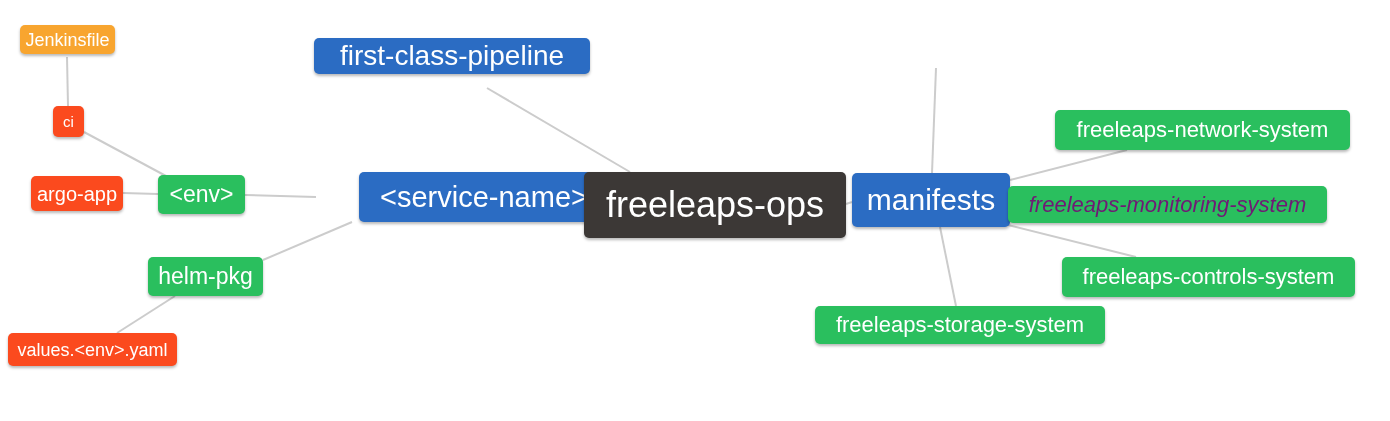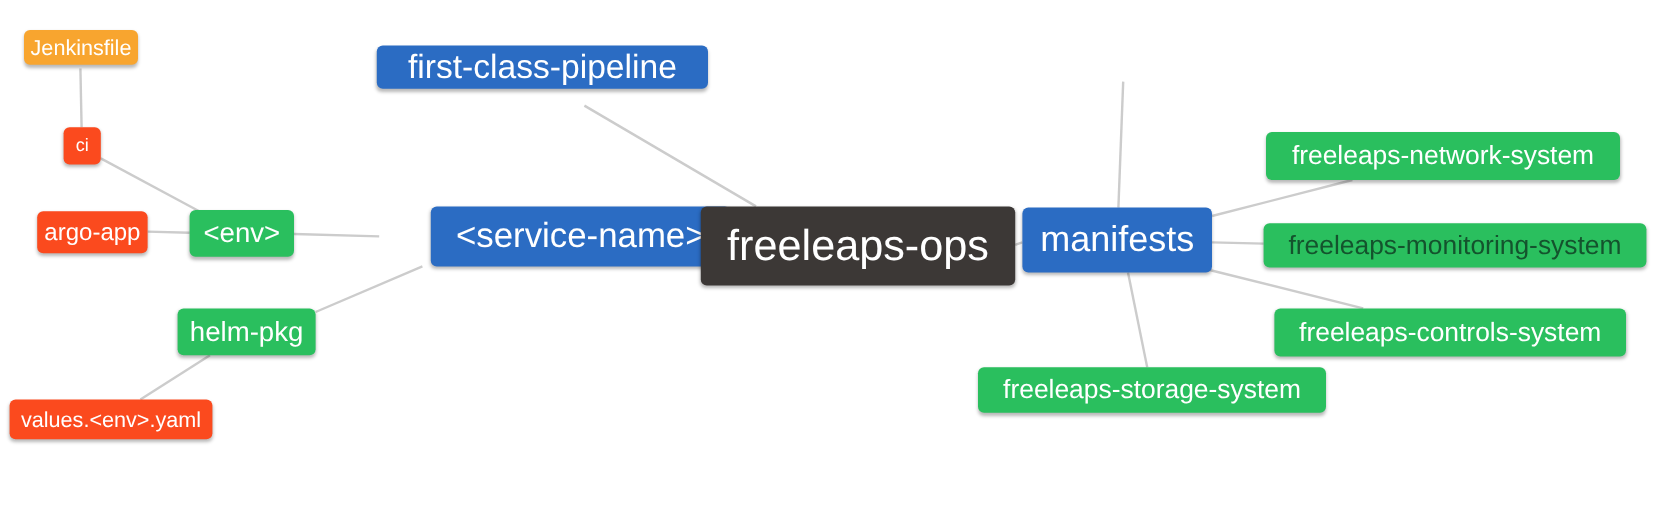--- a/index.html
+++ b/index.html
@@ -62,16 +62,16 @@
     <div class="node" style="left: 53px; top: 106px; width: 31px; height: 31px; background: rgb(251, 74, 30); font-size: 15px; color: rgb(255, 255, 255);">ci</div>
     <div class="node" style="left: 31px; top: 176px; width: 92px; height: 35px; background: rgb(251, 74, 30); font-size: 20px; color: rgb(255, 255, 255);">argo-app</div>
     <div class="node" style="left: 158px; top: 175px; width: 87px; height: 39px; background: rgb(42, 191, 94); font-size: 23px; color: rgb(255, 255, 255);">&lt;env&gt;</div>
     <div class="node" style="left: 314px; top: 38px; width: 276px; height: 36px; background: rgb(43, 108, 195); font-size: 28px; color: rgb(255, 255, 255);">first-class-pipeline</div>
     <div class="node" style="left: 316px; top: 172px; width: 250px; height: 50px; background: rgb(43, 108, 195); font-size: 29px; color: rgb(255, 255, 255); margin-left: 43px;">&lt;service-name&gt;</div>
     <div class="node" style="left: 584px; top: 172px; width: 262px; height: 66px; background: rgb(60, 56, 54); font-size: 36px; color: rgb(255, 255, 255);">freeleaps-ops</div>
     <div class="node" style="left: 852px; top: 173px; width: 158px; height: 54px; background: rgb(43, 108, 195); font-size: 30px; color: rgb(255, 255, 255);">manifests</div>
     <div class="node" style="left: 148px; top: 257px; width: 115px; height: 39px; background: rgb(42, 191, 94); font-size: 23px; color: rgb(255, 255, 255); text-align: right;">helm-pkg</div>
     <div class="node" style="left: 8px; top: 333px; width: 169px; height: 33px; background: rgb(251, 74, 30); font-size: 18px; color: rgb(255, 255, 255);">values.&lt;env&gt;.yaml</div>
     <div class="node" style="left: 1055px; top: 110px; width: 295px; height: 40px; background: rgb(42, 191, 94); font-size: 22px; color: rgb(255, 255, 255);">freeleaps-network-system</div>
-    <div class="node" style="left: 1053px; top: 186px; width: 319px; height: 37px; background: rgb(42, 191, 94); font-size: 22px; color: #14532d;">freeleaps-monitoring-system</div>
+    <div class="node" style="left: 1008px; top: 186px; width: 319px; height: 37px; background: rgb(42, 191, 94); font-size: 22px; color: #701a75; font-style: italic;">freeleaps-monitoring-system</div>
     <div class="node" style="left: 1062px; top: 257px; width: 293px; height: 40px; background: rgb(42, 191, 94); font-size: 22px; color: rgb(255, 255, 255);">freeleaps-controls-system</div>
     <div class="node" style="left: 815px; top: 306px; width: 290px; height: 38px; background: rgb(42, 191, 94); font-size: 22px; color: rgb(255, 255, 255);">freeleaps-storage-system</div>
   </div>
 
 </body></html>

